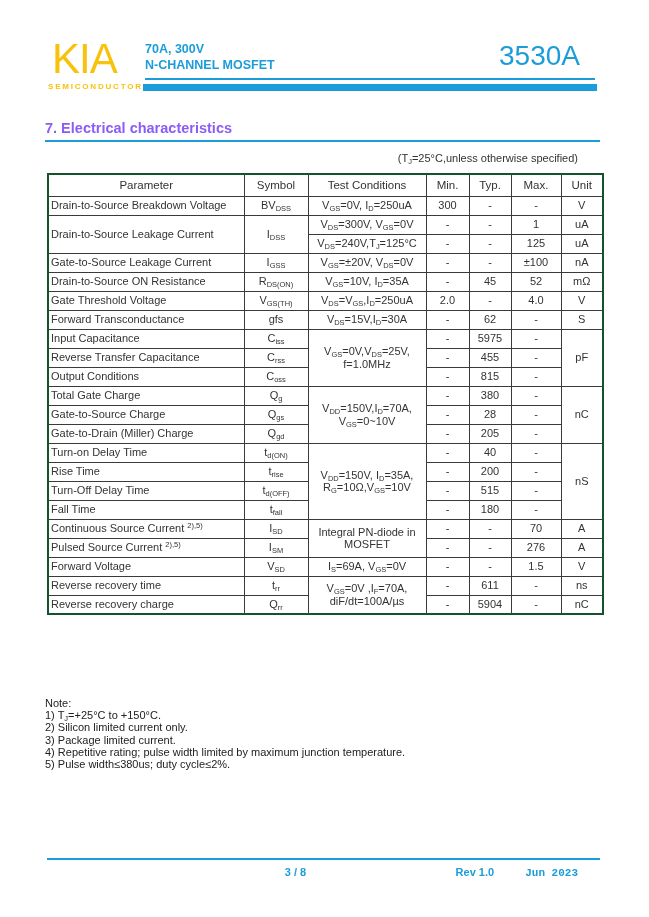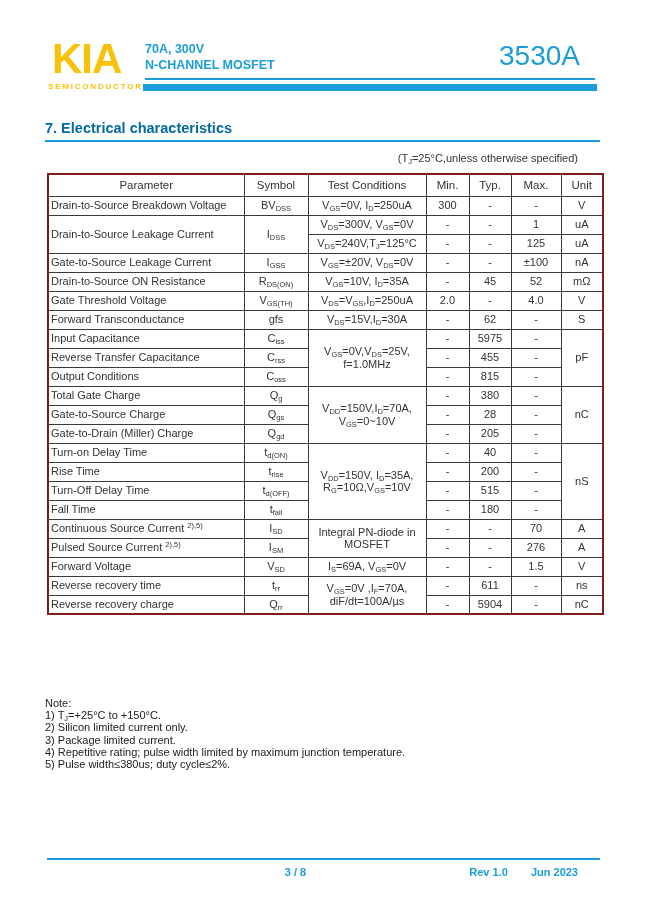--- a/index.html
+++ b/index.html
@@ -8,21 +8,21 @@
     position:relative; width:649px; height:917px; margin:0 auto;
     background:#ffffff; overflow:hidden;
     font-family:"Liberation Sans", sans-serif; color:#333333;
   }
   sub { font-size:0.68em; vertical-align:-0.25em; line-height:0; }
   sup { font-size:0.68em; vertical-align:0.5em; line-height:0; }
 
   
   .logo-text {
     position:absolute; left:52px; top:38px;
-    font-size:42px; font-weight:bold; letter-spacing:-1px; line-height:1;
+    font-size:42px; font-weight:normal; letter-spacing:-1px; line-height:1;
     color:#f9c20a;
   }
   .logo-sub {
     position:absolute; left:48px; top:82px;
     font-size:8px; font-weight:bold; letter-spacing:1.8px;
     color:#f9c20a;
   }
   .spec {
     position:absolute; left:145px; top:41px;
     font-size:12.5px; font-weight:bold; line-height:16px;
@@ -31,34 +31,34 @@
   .partno {
     position:absolute; top:42px; right:69px;
     font-size:28px; line-height:1; color:#1b9dd9;
   }
   .hr-thin  { position:absolute; left:145px; right:54px; top:78px; height:2px; background:#1b9dd9; }
   .hr-thick { position:absolute; left:143px; right:52px; top:84px; height:7px; background:#1b9dd9; }
 
   
   .sec-title {
     position:absolute; left:45px; top:120px;
-    font-size:14.5px; font-weight:bold; color:#0369a1;
+    font-size:14.5px; font-weight:bold; color:#8b5cf6;
   }
   .sec-underline { position:absolute; left:45px; top:140px; width:555px; height:2px; background:#1b9dd9; }
   .cond-note {
     position:absolute; top:152px; right:71px;
     font-size:11px; color:#333333;
   }
 
   
   table.echar {
     position:absolute; left:47px; top:173px; width:555px;
     border-collapse:collapse; table-layout:fixed;
     font-size:11px; color:#333333;
-    border:2px solid #7f1d1d;
+    border:2px solid #14532d;
   }
   table.echar th, table.echar td {
     border:1px solid #3a3a3a;
     text-align:center; vertical-align:middle;
     padding:1px 2px; height:19px; line-height:12.5px;
     font-weight:normal; overflow:hidden;
   }
   table.echar thead th { height:22px; font-size:11.5px; }
   table.echar td.param { text-align:left; }
 
@@ -71,21 +71,21 @@
   
   .f-line { position:absolute; left:47px; top:858px; width:553px; height:2px; background:#1b9dd9; }
   .f-page {
     position:absolute; top:866px; left:0; width:591px; text-align:center;
     font-size:11px; font-weight:bold; color:#1b9dd9;
   }
   .f-rev {
     position:absolute; top:866px; right:71px;
     font-size:11px; font-weight:bold; color:#1b9dd9;
   }
-  .f-rev .date { margin-left:20px; }
+  .f-rev .date { margin-left:28px;font-family:Liberation Mono, monospace; }
 </style>
 </head>
 <body>
 
 <div class="page">
 
   <div class="logo-text">KIA</div>
   <div class="logo-sub">SEMICONDUCTORS</div>
   <div class="spec">
     <div>70A, 300V</div>

